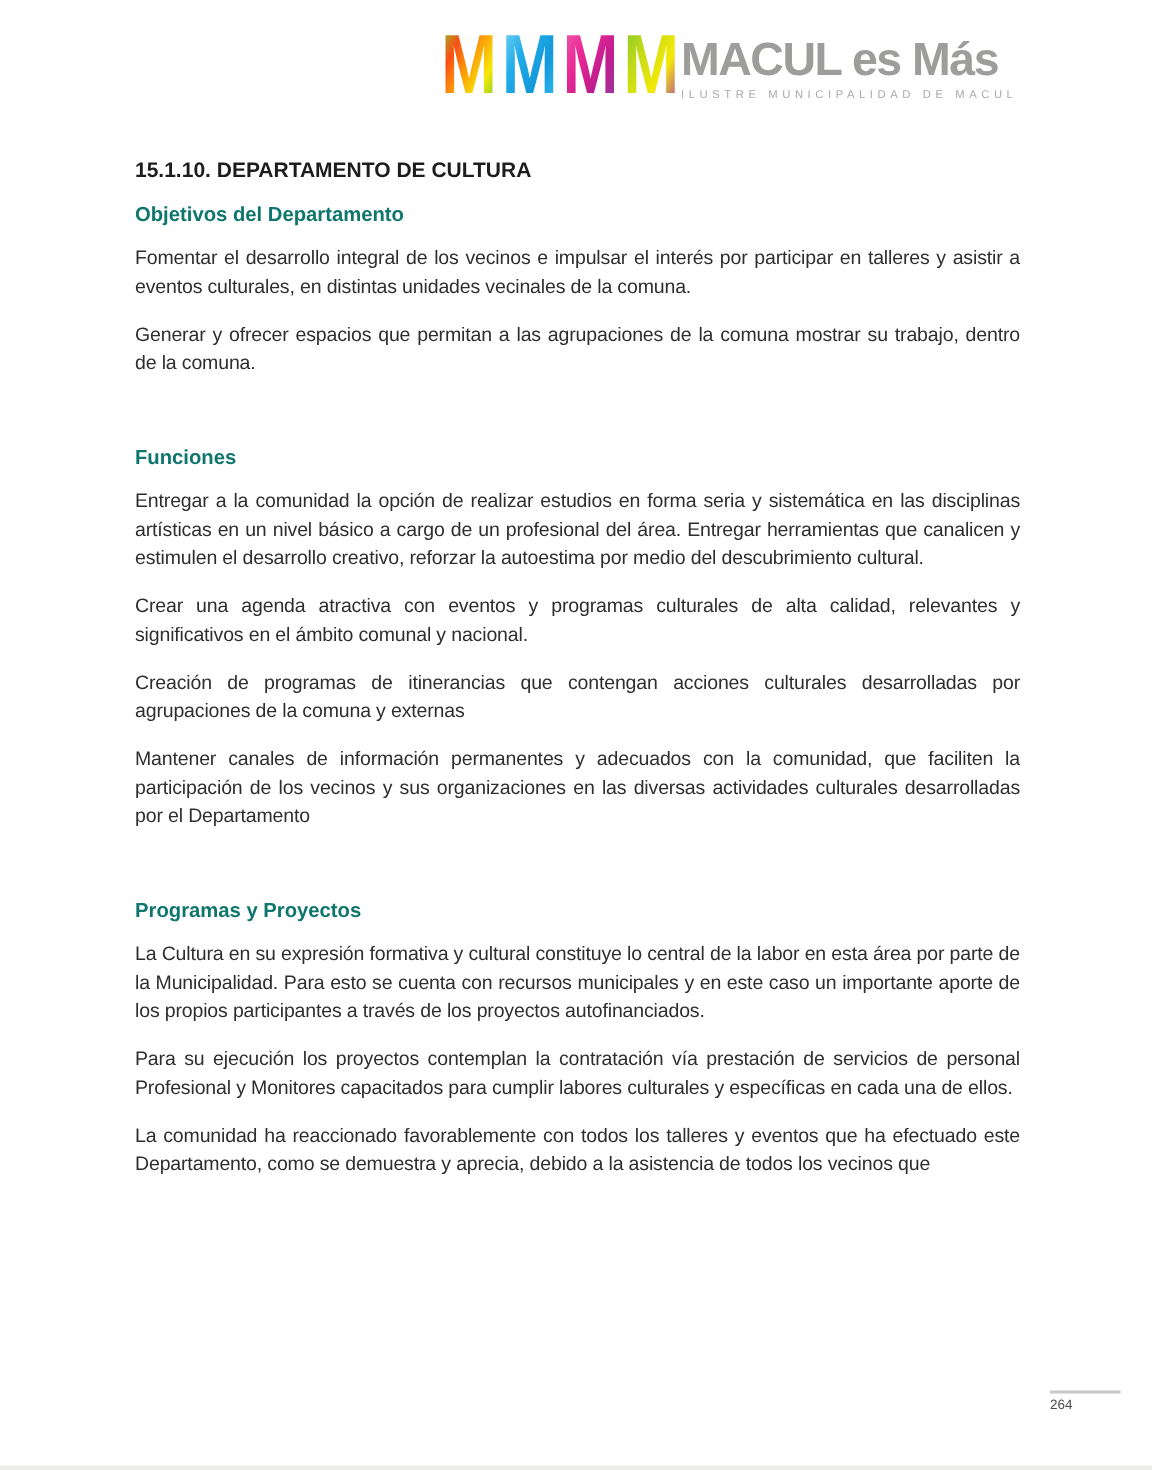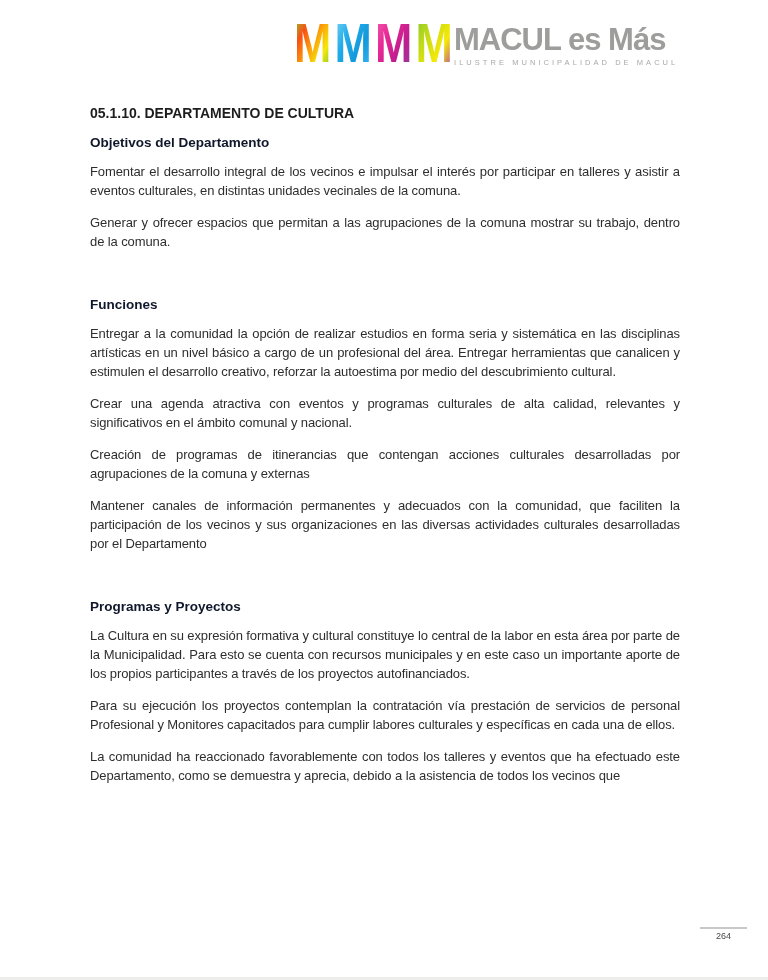--- a/index.html
+++ b/index.html
@@ -74,41 +74,41 @@
   .doc-title {
     font-size: 14px;
     font-weight: 700;
     color: #1d1d1d;
     margin: 0 0 10px 0;
     line-height: 19px;
   }
   .doc-section h2 {
     font-size: 13.5px;
     font-weight: 700;
-    color: #0f172a;
+    color: #0f766e;
     margin: 0 0 10px 0;
     line-height: 19px;
   }
   .doc-section + .doc-section { margin-top: 44px; }
   .doc-section p {
     font-size: 13px;
     line-height: 19px;
     letter-spacing: -0.1px;
     text-align: justify;
     margin: 0 0 13px 0;
   }
   .doc-section p:last-child { margin-bottom: 0; }
 
   
   .page-footer {
     position: absolute;
     right: 21px;
     bottom: 36px;
     width: 47px;
-    text-align: center;
+    text-align: left;
   }
   .footer-rule {
     border-top: 2px solid #c8c8c8;
     width: 100%;
     height: 0;
   }
   .page-num {
     margin-top: 2px;
     font-size: 9px;
     color: #4a4a4a;
@@ -126,21 +126,21 @@
       <span class="logo-m" style="background-image: linear-gradient(125deg, rgb(224, 96, 165), rgb(214, 46, 141), rgb(176, 35, 133), rgb(142, 62, 151));">M</span>
       <span class="logo-m" style="background-image: linear-gradient(125deg, rgb(142, 198, 63), rgb(197, 217, 45), rgb(242, 231, 35), rgb(169, 74, 157));">M</span>
     </div>
     <div class="logo-text">
       <div class="logo-wordmark" style="color: rgb(157, 157, 156);">MACUL es Más</div>
       <div class="logo-tagline">ILUSTRE MUNICIPALIDAD DE MACUL</div>
     </div>
   </header>
 
   <main class="content">
-    <h1 class="doc-title">05.1.10. DEPARTAMENTO DE CULTURA</h1>
+    <h1 class="doc-title">15.1.10. DEPARTAMENTO DE CULTURA</h1>
 
     <section class="doc-section">
       <h2>Objetivos del Departamento</h2>
       <p>Fomentar el desarrollo integral de los vecinos e impulsar el interés por participar en talleres y asistir a eventos culturales, en distintas unidades vecinales de la comuna.</p>
       <p>Generar y ofrecer espacios que permitan a las agrupaciones de la comuna mostrar su trabajo, dentro de la comuna.</p>
     </section>
 
     <section class="doc-section">
       <h2>Funciones</h2>
       <p>Entregar a la comunidad la opción de realizar estudios en forma seria y sistemática en las disciplinas artísticas en un nivel básico a cargo de un profesional del área. Entregar herramientas que canalicen y estimulen el desarrollo creativo, reforzar la autoestima por medio del descubrimiento cultural.</p>

